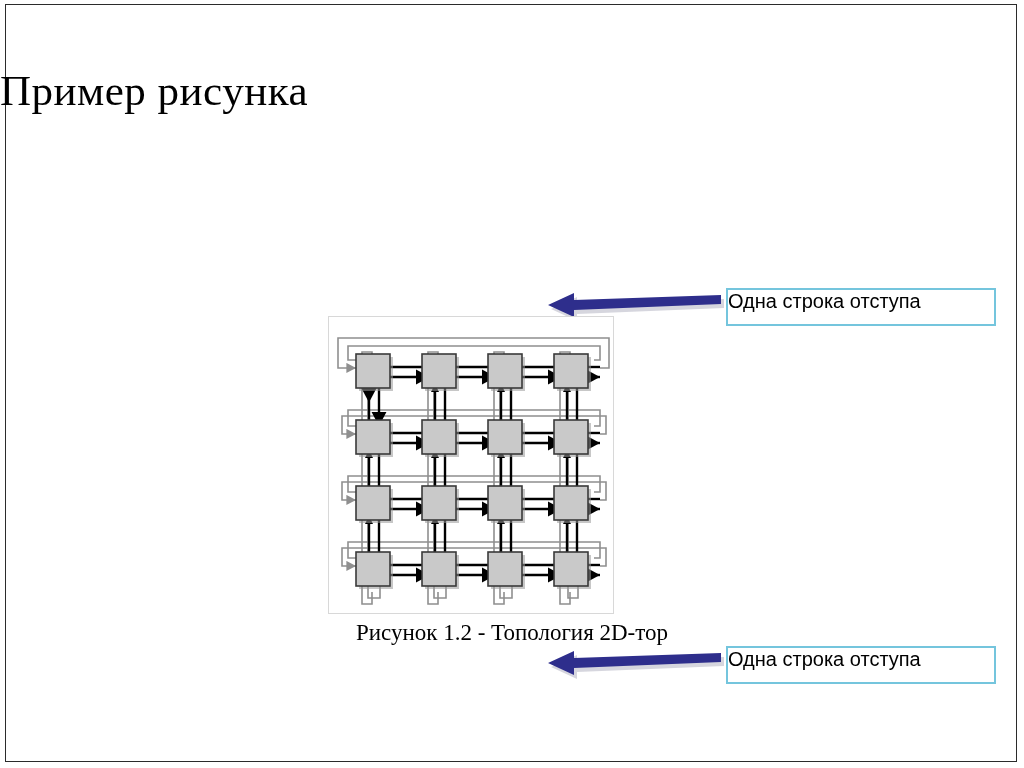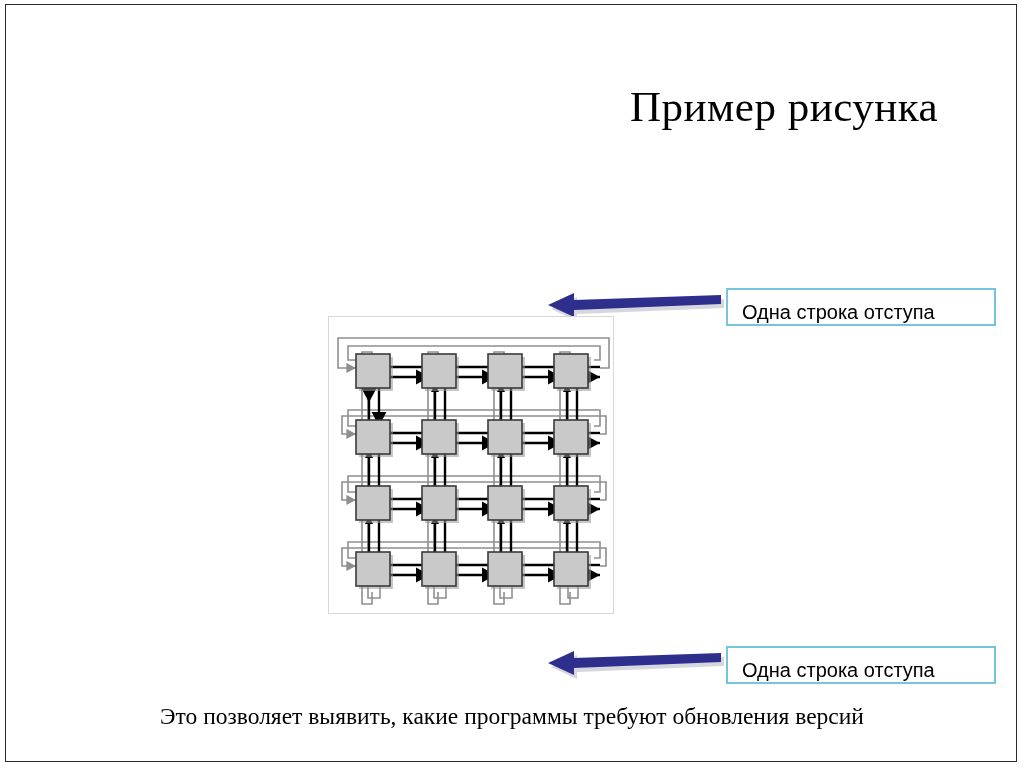--- a/index.html
+++ b/index.html
@@ -23,23 +23,23 @@
     height: 758px;
     border: 1px solid #2b2b2b;
     box-sizing: border-box;
     pointer-events: none;
   }
 
   
   #title {
     position: absolute;
     left: 0;
-    top: 82px;
+    top: 66px;
     width: 938px;
-    text-align: right;
+    text-align: left;
     font-family: "Liberation Serif", serif;
     font-size: 43px;
     line-height: 50px;
     color: #000000;
     letter-spacing: 0.5px;
   }
 
   
   #intro-paragraph {
     position: absolute;
@@ -57,22 +57,21 @@
   
   .callout-box {
     position: absolute;
     box-sizing: border-box;
     border: 2px solid #74c5dd;
     background: #ffffff;
     font-family: "Liberation Sans", sans-serif;
     font-size: 20px;
     color: #000000;
     display: flex;
-    align-items: flex-end;
-    padding-left: 14px;
+    align-items: flex-start;
   }
   #callout-top  { left: 726px; top: 288px; width: 270px; height: 38px; }
   #callout-bottom { left: 726px; top: 646px; width: 270px; height: 38px; }
 
   
   .annot-arrow {
     position: absolute;
   }
   #arrow-top    { left: 548px; top: 292px; width: 176px; height: 34px; }
   #arrow-bottom { left: 548px; top: 650px; width: 176px; height: 34px; }
@@ -323,31 +322,31 @@
           <rect x="226" y="170" width="34" height="34"></rect>
           <rect x="28" y="236" width="34" height="34"></rect>
           <rect x="94" y="236" width="34" height="34"></rect>
           <rect x="160" y="236" width="34" height="34"></rect>
           <rect x="226" y="236" width="34" height="34"></rect>
         </g>
       </g>
     </svg>
   </div>
 
+  <div id="figure-caption">Рисунок 1.2  - Топология  2D-тор</div>
 
   <div class="annot-arrow" id="arrow-bottom">
     <svg width="176" height="34" viewBox="0 0 176 34" xmlns="http://www.w3.org/2000/svg">
       <g transform="translate(3,4)">
         <polygon points="0,13 26,1 26,8 173,3 173,12 26,18 26,25" fill="#cfcfd8" opacity="0.85"></polygon>
       </g>
       <g>
         <polygon points="0,13 26,1 26,8 173,3 173,12 26,18 26,25" fill="#2e2e8c"></polygon>
       </g>
     </svg>
   </div>
 
   <div class="callout-box" id="callout-bottom">
     <span>Одна строка отступа</span>
   </div>
 
-  <div id="closing-line">Это позволяет выявить, какие программы требуют обновления версий</div>
 
 </div>
 
 </body></html>

